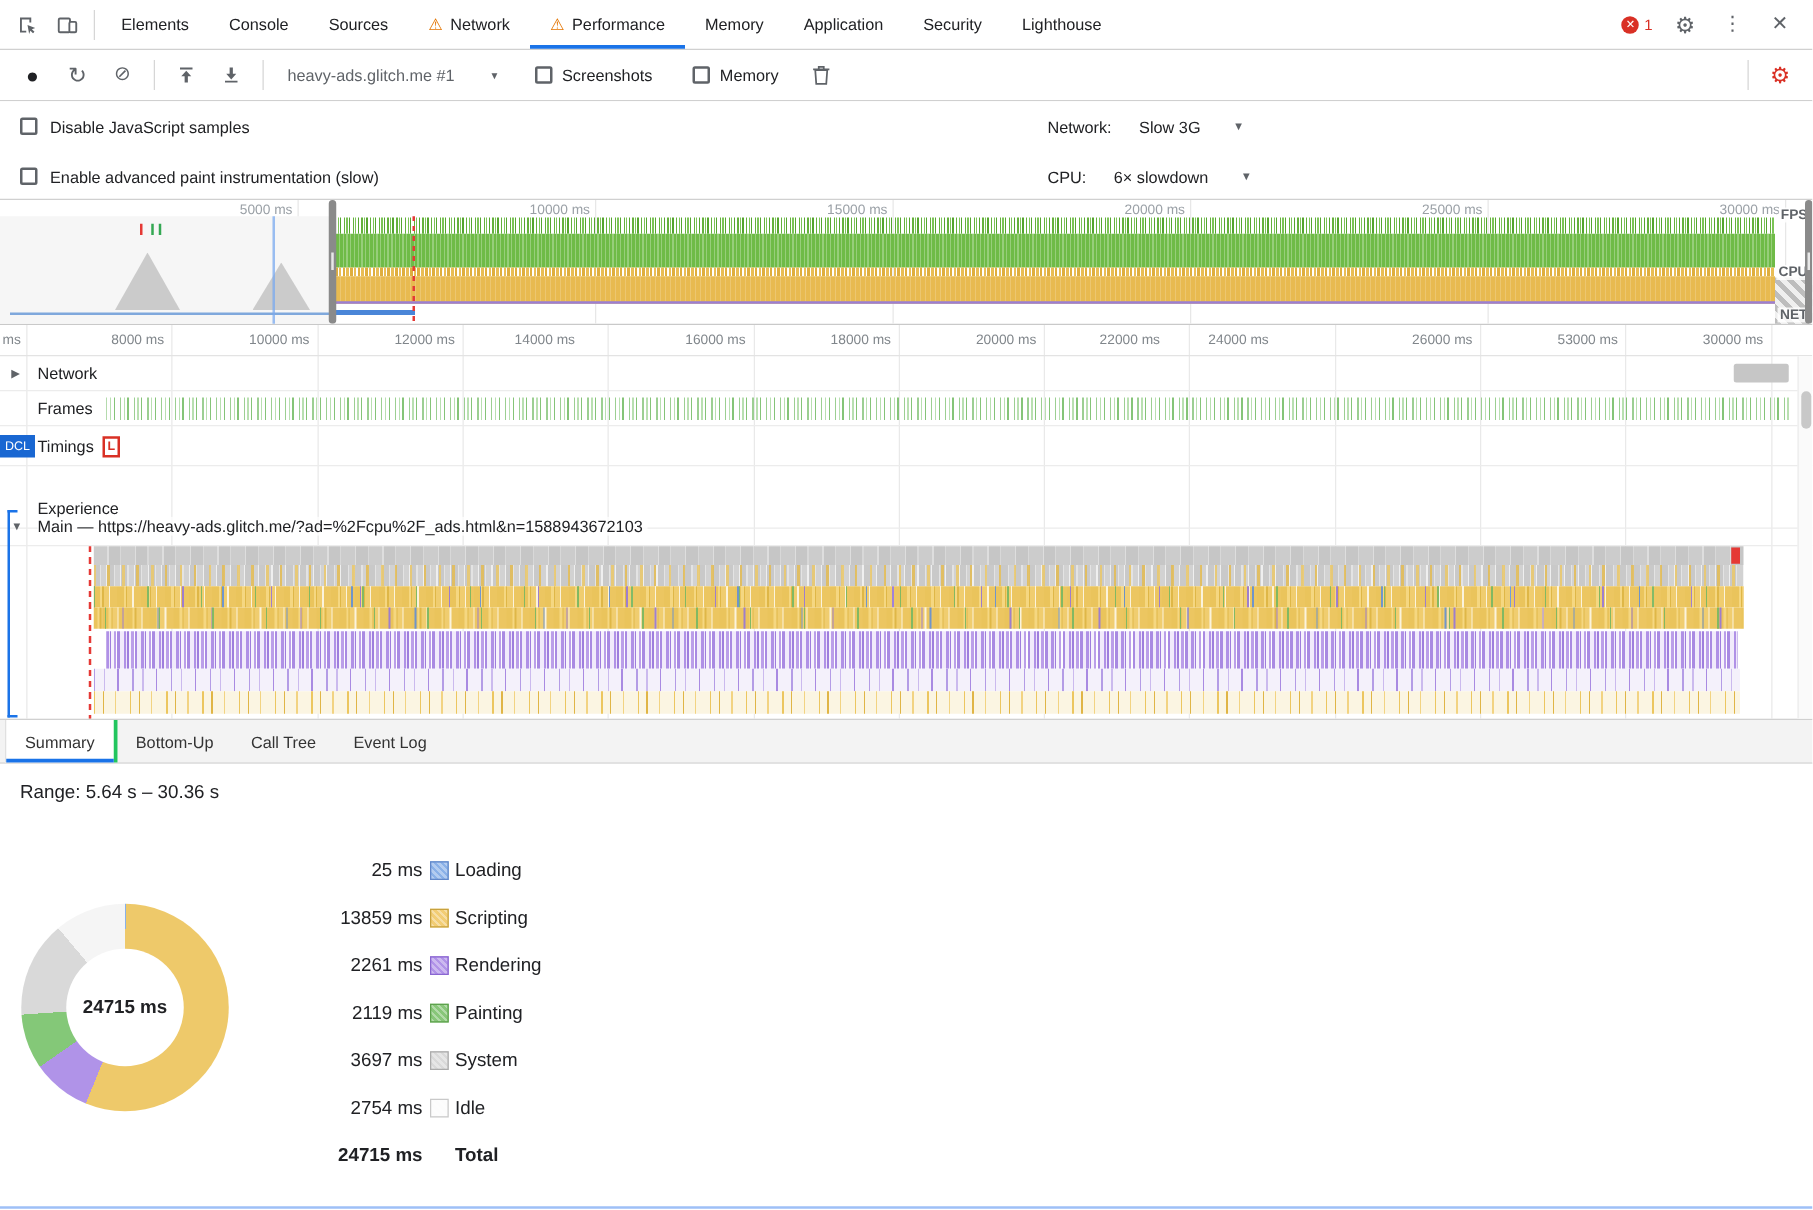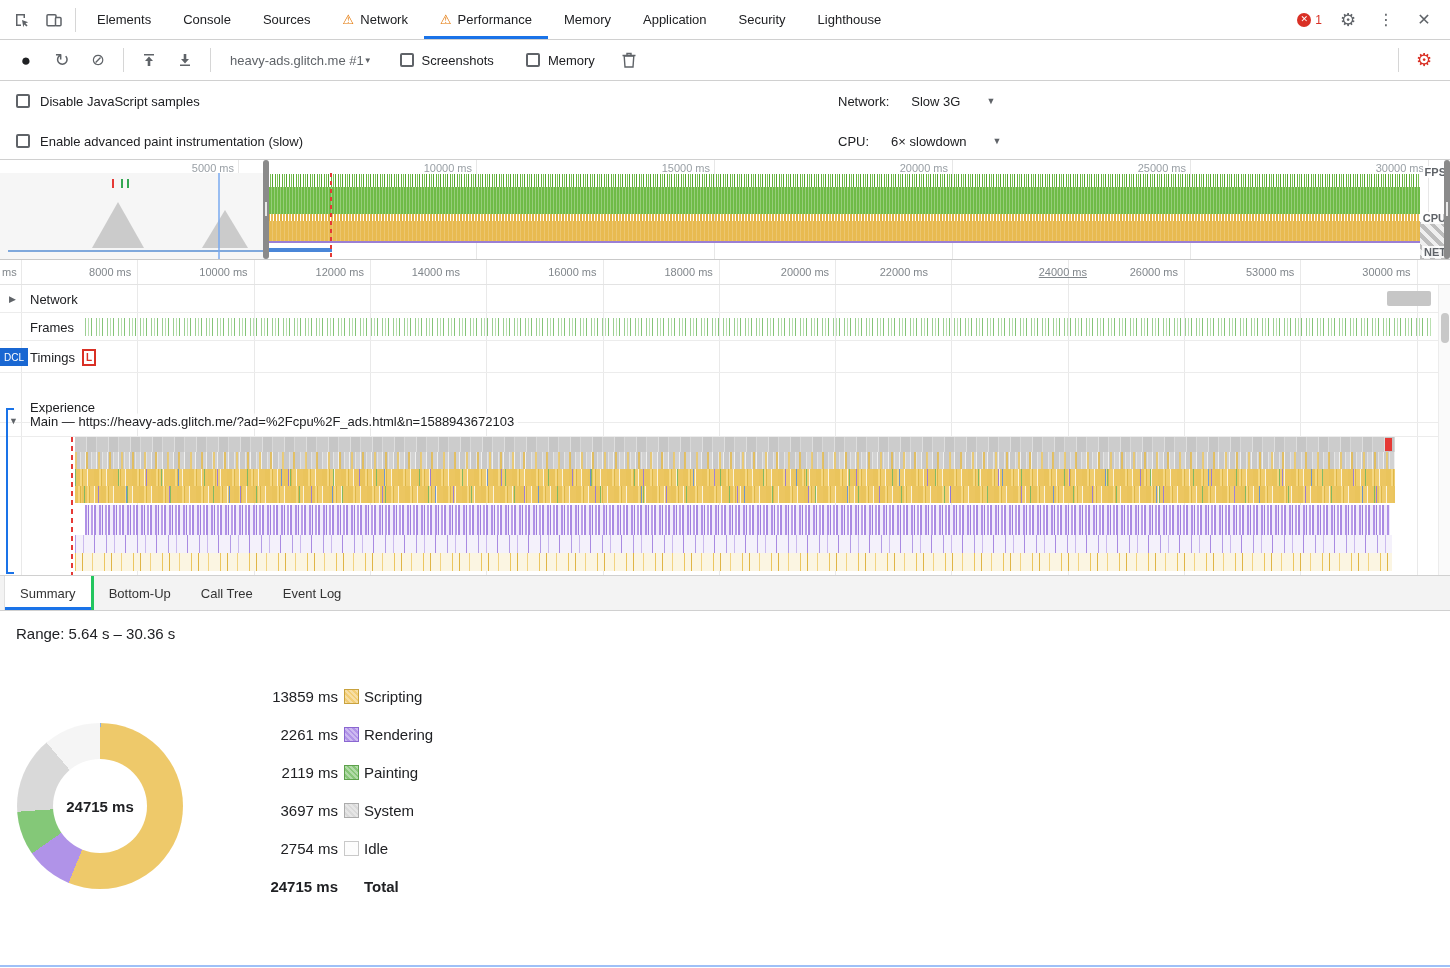--- a/index.html
+++ b/index.html
@@ -17,21 +17,21 @@
 .warn{color:#e37400;font-size:13px;line-height:1}
 .tabbar-right{margin-left:auto;display:flex;align-items:center;gap:6px;padding-right:10px}
 .err-badge{display:flex;align-items:center;gap:4px;color:#d93025;font-size:12px;padding:0 4px}
 .err-circle{width:14px;height:14px;border-radius:50%;background:#d93025;color:#fff;font-size:9px;display:flex;align-items:center;justify-content:center;line-height:1}
 .glyph16{font-size:16px;line-height:1}
 .glyph18{font-size:18px;line-height:1}
 
 
 .toolbar{position:absolute;top:40px;left:0;right:0;height:41px;display:flex;align-items:center;border-bottom:1px solid #d0d0d0;padding:0 10px;gap:4px;background:#fff}
 .record-glyph{font-size:17px;color:#202124;line-height:1}
-.select{display:flex;align-items:center;color:#5f6368;padding:0 10px;font-size:13px}
+.select{display:flex;align-items:center;gap:28px;color:#5f6368;padding:0 10px;font-size:13px}
 .select .caret{font-size:8px;color:#5f6368}
 .chk-group{display:flex;align-items:center;gap:8px;padding:0 14px;color:#202124}
 .checkbox{width:14px;height:14px;border:2px solid #5f6368;border-radius:2px;background:#fff;flex:none}
 .spacer{flex:1}
 .gear-orange{color:#d93025}
 
 
 .options{position:absolute;top:81px;left:0;right:0;height:79px;border-bottom:1px solid #d0d0d0;background:#fff}
 .opt-row{position:relative;height:40px;display:flex;align-items:center;padding-left:16px;gap:10px}
 .throttle{position:absolute;display:flex;align-items:center;top:0;height:40px}
@@ -318,21 +318,21 @@
     <div class="ruler">
       <span class="ruler-ms">ms</span>
     <div class="ruler-label" style="left: 49.3px;">8000 ms</div>
         <div class="ruler-label" style="left: 165.6px;">10000 ms</div>
         <div class="ruler-label" style="left: 281.9px;">12000 ms</div>
         <div class="ruler-label" style="left: 378px;">14000 ms</div>
         <div class="ruler-label" style="left: 514.5px;">16000 ms</div>
         <div class="ruler-label" style="left: 630.8px;">18000 ms</div>
         <div class="ruler-label" style="left: 747.1px;">20000 ms</div>
         <div class="ruler-label" style="left: 846px;">22000 ms</div>
-        <div class="ruler-label" style="left: 1005px; text-decoration: underline;">24000 ms</div>
+        <div class="ruler-label" style="left: 933px;">24000 ms</div>
         <div class="ruler-label" style="left: 1096px;">26000 ms</div>
         <div class="ruler-label" style="left: 1212.3px;">53000 ms</div>
         <div class="ruler-label" style="left: 1328.6px;">30000 ms</div>
       </div>
 
     <div class="track row-network">
       <span class="track-arrow">▶</span>
       <span class="track-label">Network</span>
       <div class="net-scroll"></div>
     </div>
@@ -393,20 +393,25 @@
 
   <div class="summary">
     <div class="range-text">Range: 5.64 s – 30.36 s</div>
 
     <div class="donut" style="background: conic-gradient(rgb(138, 177, 232) 0deg, rgb(138, 177, 232) 0.364151deg, rgb(238, 201, 106) 0.364151deg, rgb(238, 201, 106) 202.235deg, rgb(176, 147, 232) 202.235deg, rgb(176, 147, 232) 235.169deg, rgb(132, 200, 120) 235.169deg, rgb(132, 200, 120) 266.034deg, rgb(217, 217, 217) 266.034deg, rgb(217, 217, 217) 319.885deg, rgb(245, 245, 245) 319.885deg, rgb(245, 245, 245) 360deg);">
       <div class="donut-center">24715 ms</div>
     </div>
 
     <div class="legend">
       <div class="legend-row">
+        <span class="legend-time">25 ms</span>
+        <span class="legend-swatch" style="background-color: rgb(138, 177, 232); border-color: rgb(98, 136, 201);"></span>
+        <span>Loading</span>
+      </div>
+      <div class="legend-row">
         <span class="legend-time">13859 ms</span>
         <span class="legend-swatch" style="background-color: rgb(242, 205, 116); border-color: rgb(200, 162, 62);"></span>
         <span>Scripting</span>
       </div>
       <div class="legend-row">
         <span class="legend-time">2261 ms</span>
         <span class="legend-swatch" style="background-color: rgb(177, 147, 232); border-color: rgb(138, 103, 209);"></span>
         <span>Rendering</span>
       </div>
       <div class="legend-row">

